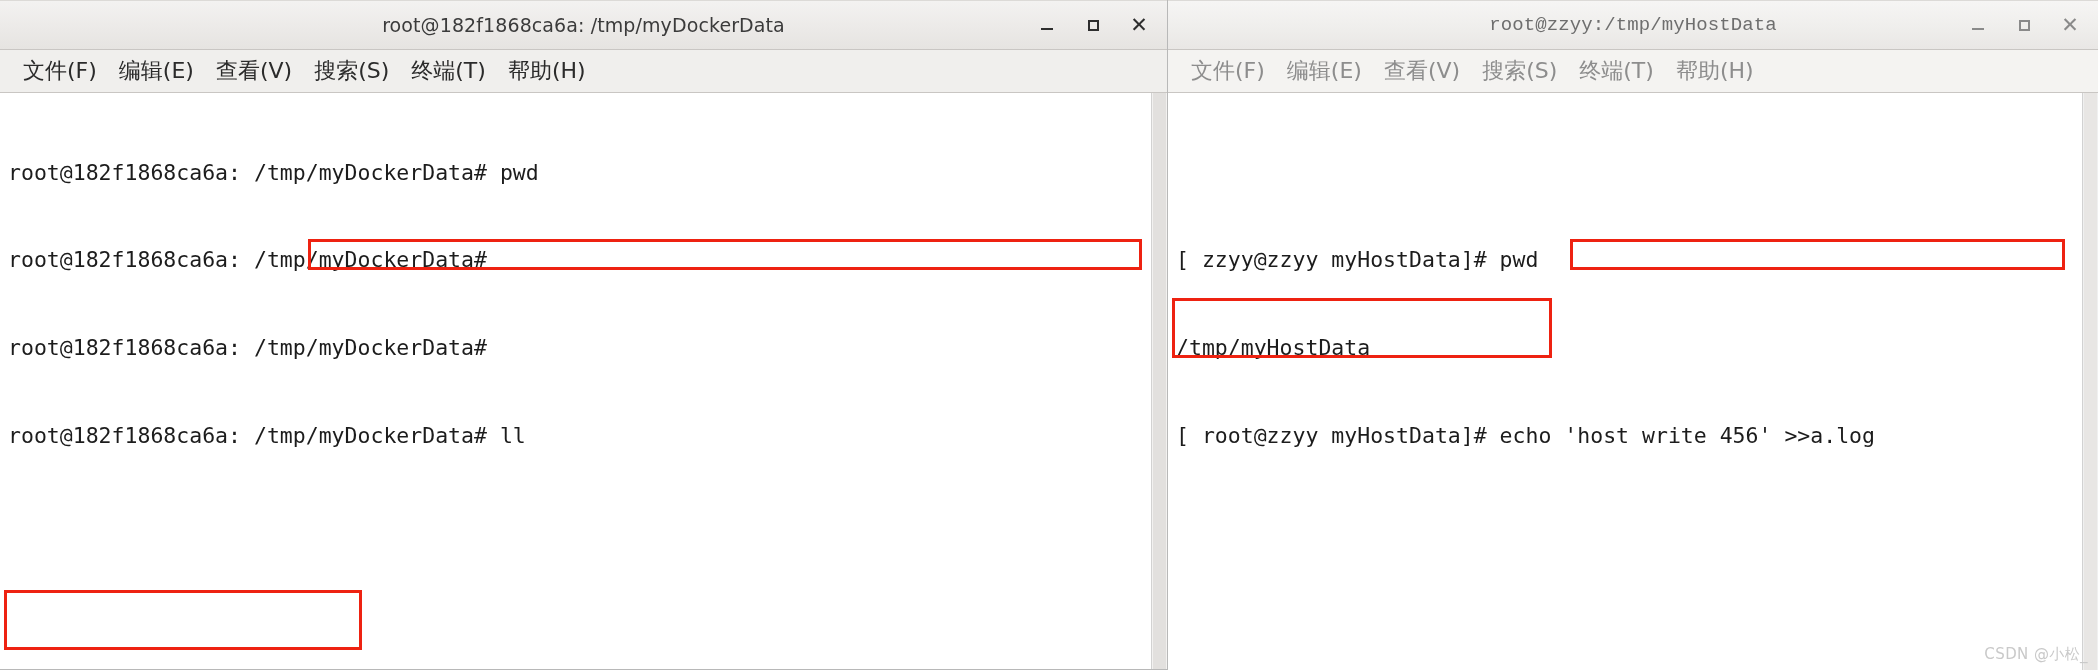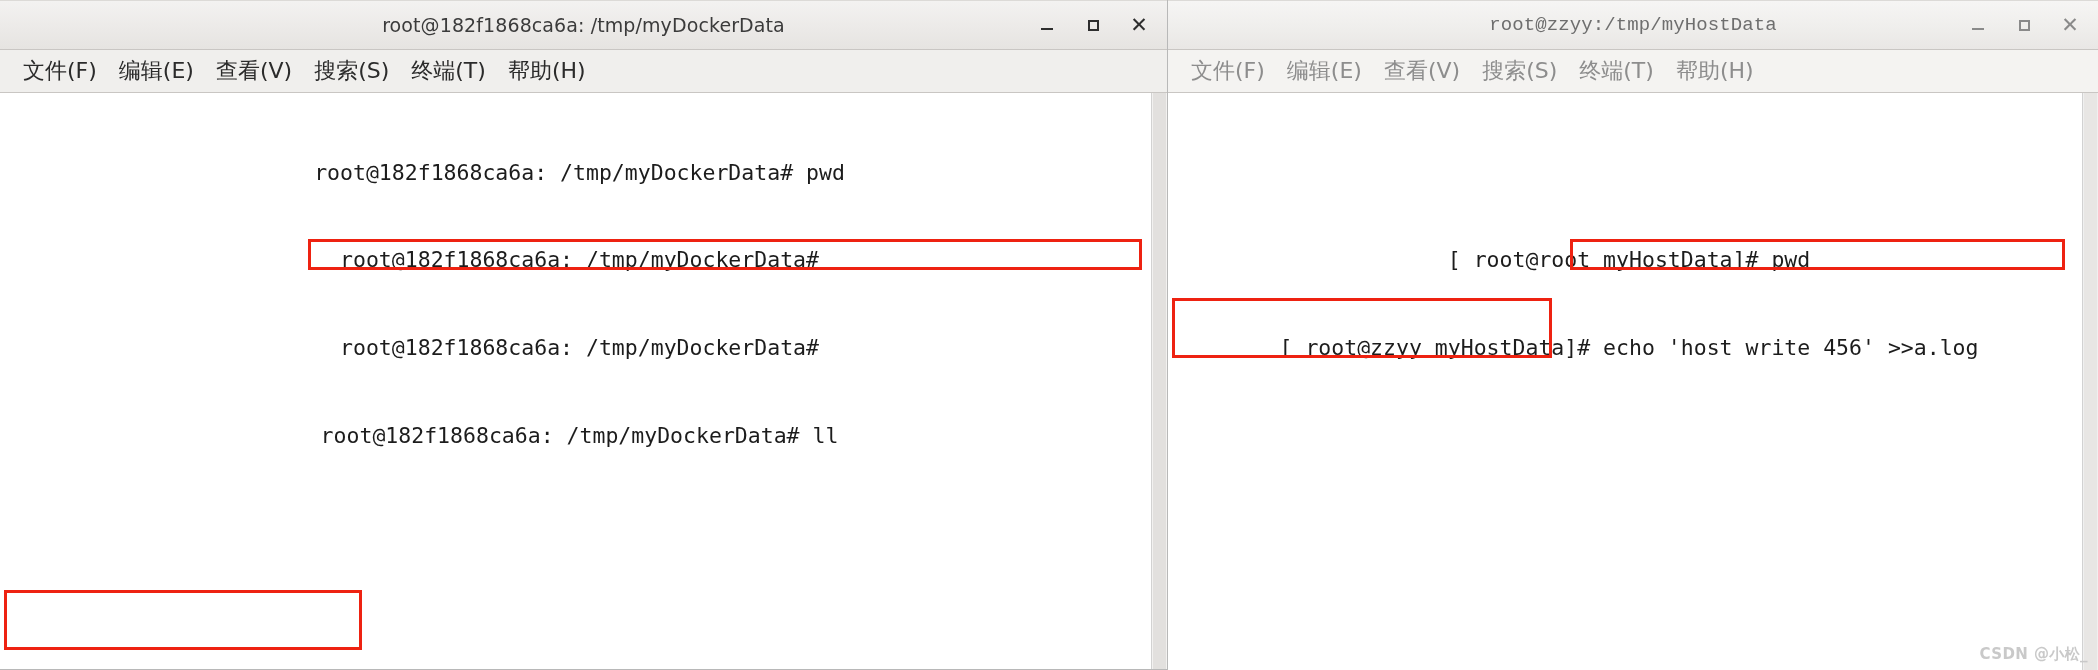--- a/index.html
+++ b/index.html
@@ -146,21 +146,21 @@
     position: relative;
     padding: 6px 0 0 8px;
     box-sizing: border-box;
     font-family: "DejaVu Sans Mono", monospace;
     font-size: 21.5px;
     line-height: 29.3px;
     color: #1c1c1c;
     white-space: pre;
     overflow: hidden;
   }
-  .line { height: 29.3px; white-space: pre; text-align: center; }
+  .line { height: 29.3px; white-space: pre; }
 
   .scrollbar {
     width: 15px;
     background: #f0f0f0;
     border-left: 1px solid #d2d2d2;
     position: relative;
   }
   .window.left .scrollbar { background: #f2f1f0; }
   .scrollthumb {
     position: absolute;
@@ -183,21 +183,20 @@
   
   .watermark {
     position: absolute;
     right: 10px;
     bottom: 6px;
     font-size: 15px;
     color: #c9c9c9;
     font-family: "DejaVu Sans", sans-serif;
     z-index: 9;
     letter-spacing: 0.4px;
-    font-weight: bold;
   }
 </style>
 </head>
 <body>
 
 <div class="desktop">
 
   <div class="window left">
 
     <div class="titlebar">
@@ -272,21 +271,22 @@
       <div class="menuitem">编辑(E)</div>
       <div class="menuitem">查看(V)</div>
       <div class="menuitem">搜索(S)</div>
       <div class="menuitem">终端(T)</div>
       <div class="menuitem">帮助(H)</div>
     </div>
 
     <div class="termwrap">
       <div class="term">
         <div class="line"></div>
-        <div class="line">[ root@root myHostData]# pwd</div>
+        <div class="line">[ zzyy@zzyy myHostData]# pwd</div>
+        <div class="line">/tmp/myHostData</div>
         <div class="line"><span>[ root@zzyy myHostData]# </span><span>echo 'host write 456' &gt;&gt;a.log</span></div>
         
         
       </div>
       <div class="scrollbar">
         <div class="scrollthumb"></div>
       </div>
 
       <div class="redbox" style="left:402px; top:146px; width:495px; height:31px;"></div>
       <div class="redbox" style="left:4px; top:205px; width:380px; height:60px;"></div>

